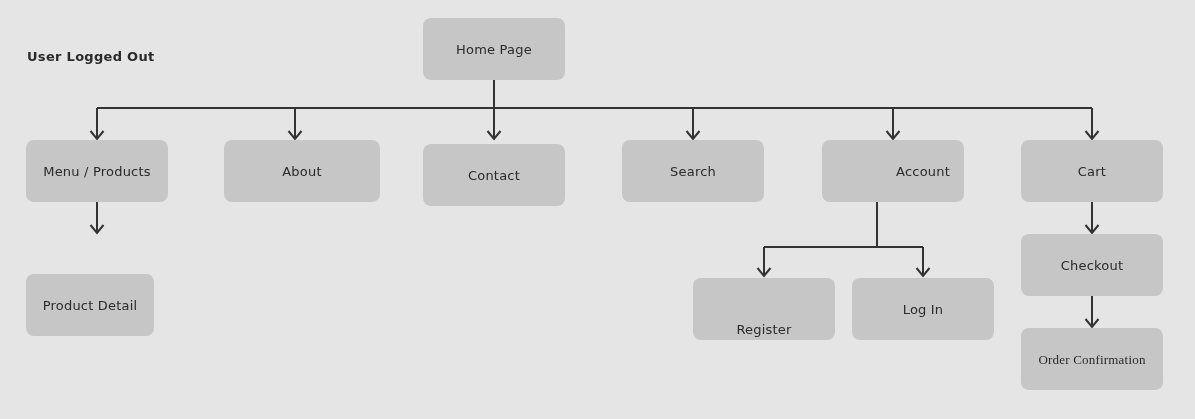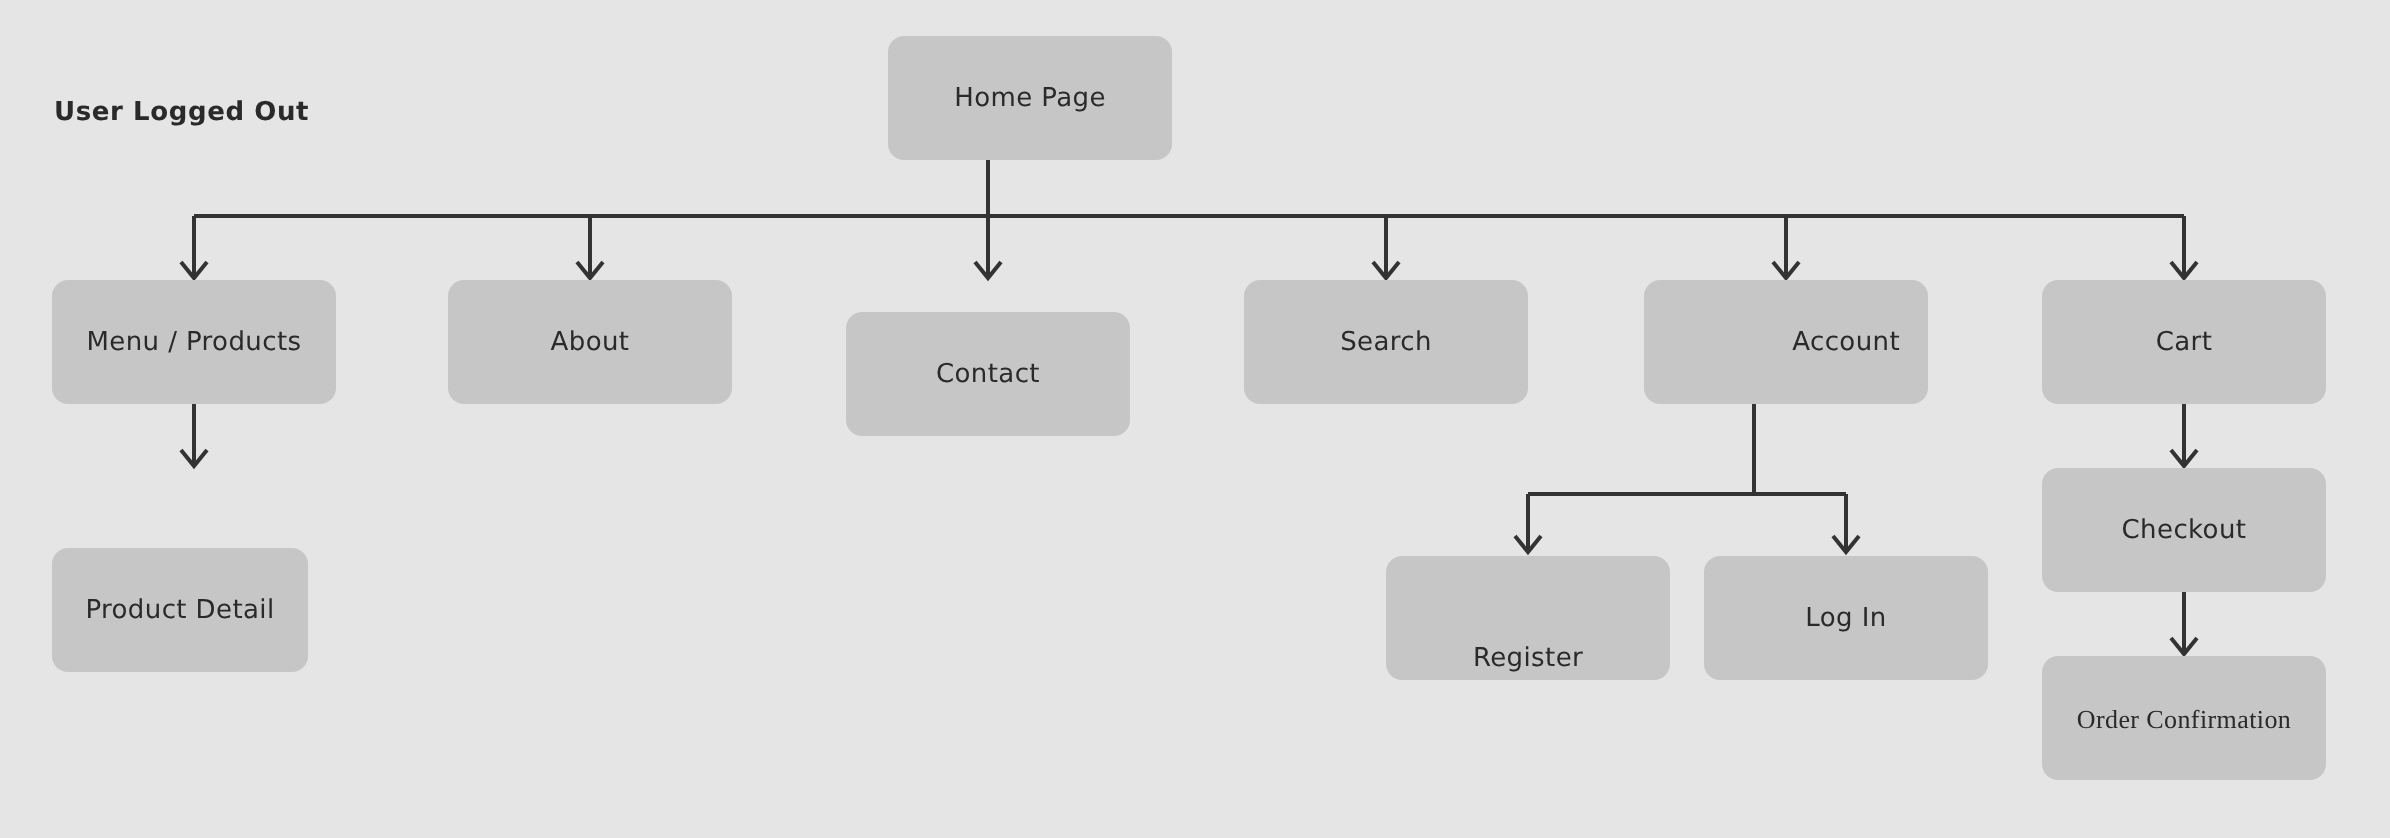--- a/index.html
+++ b/index.html
@@ -88,30 +88,30 @@
       <polyline points="764,247 764,276"></polyline>
       <polyline points="757.5,268 764,276 770.5,268"></polyline>
       <polyline points="923,247 923,276"></polyline>
       <polyline points="916.5,268 923,276 929.5,268"></polyline>
       <polyline points="1092,202 1092,233"></polyline>
       <polyline points="1085.5,225 1092,233 1098.5,225"></polyline>
       <polyline points="1092,296 1092,327"></polyline>
       <polyline points="1085.5,319 1092,327 1098.5,319"></polyline>
     </svg>
   <div id="nodes">
-      <div class="node" style="left: 423px; top: 18px; width: 142px; height: 62px; margin-left: 21px;">
+      <div class="node" style="left: 423px; top: 18px; width: 142px; height: 62px;">
         <span class="node-label">Home Page</span>
       </div>
       <div class="node" style="left: 26px; top: 140px; width: 142px; height: 62px;">
         <span class="node-label">Menu / Products</span>
       </div>
-      <div class="node" style="left: 224px; top: 140px; width: 142px; height: 62px;">
+      <div class="node" style="left: 224px; top: 140px; width: 156px; height: 62px;">
         <span class="node-label">About</span>
       </div>
-      <div class="node" style="left: 423px; top: 156px; width: 142px; height: 62px;">
+      <div class="node" style="left: 423px; top: 144px; width: 142px; height: 62px;">
         <span class="node-label">Contact</span>
       </div>
       <div class="node" style="left: 587px; top: 140px; width: 142px; height: 62px; margin-left: 35px;">
         <span class="node-label">Search</span>
       </div>
       <div class="node" style="left: 822px; top: 140px; width: 142px; height: 62px; justify-content: flex-end;">
         <span class="node-label">Account</span>
       </div>
       <div class="node" style="left: 1021px; top: 140px; width: 142px; height: 62px;">
         <span class="node-label">Cart</span>

